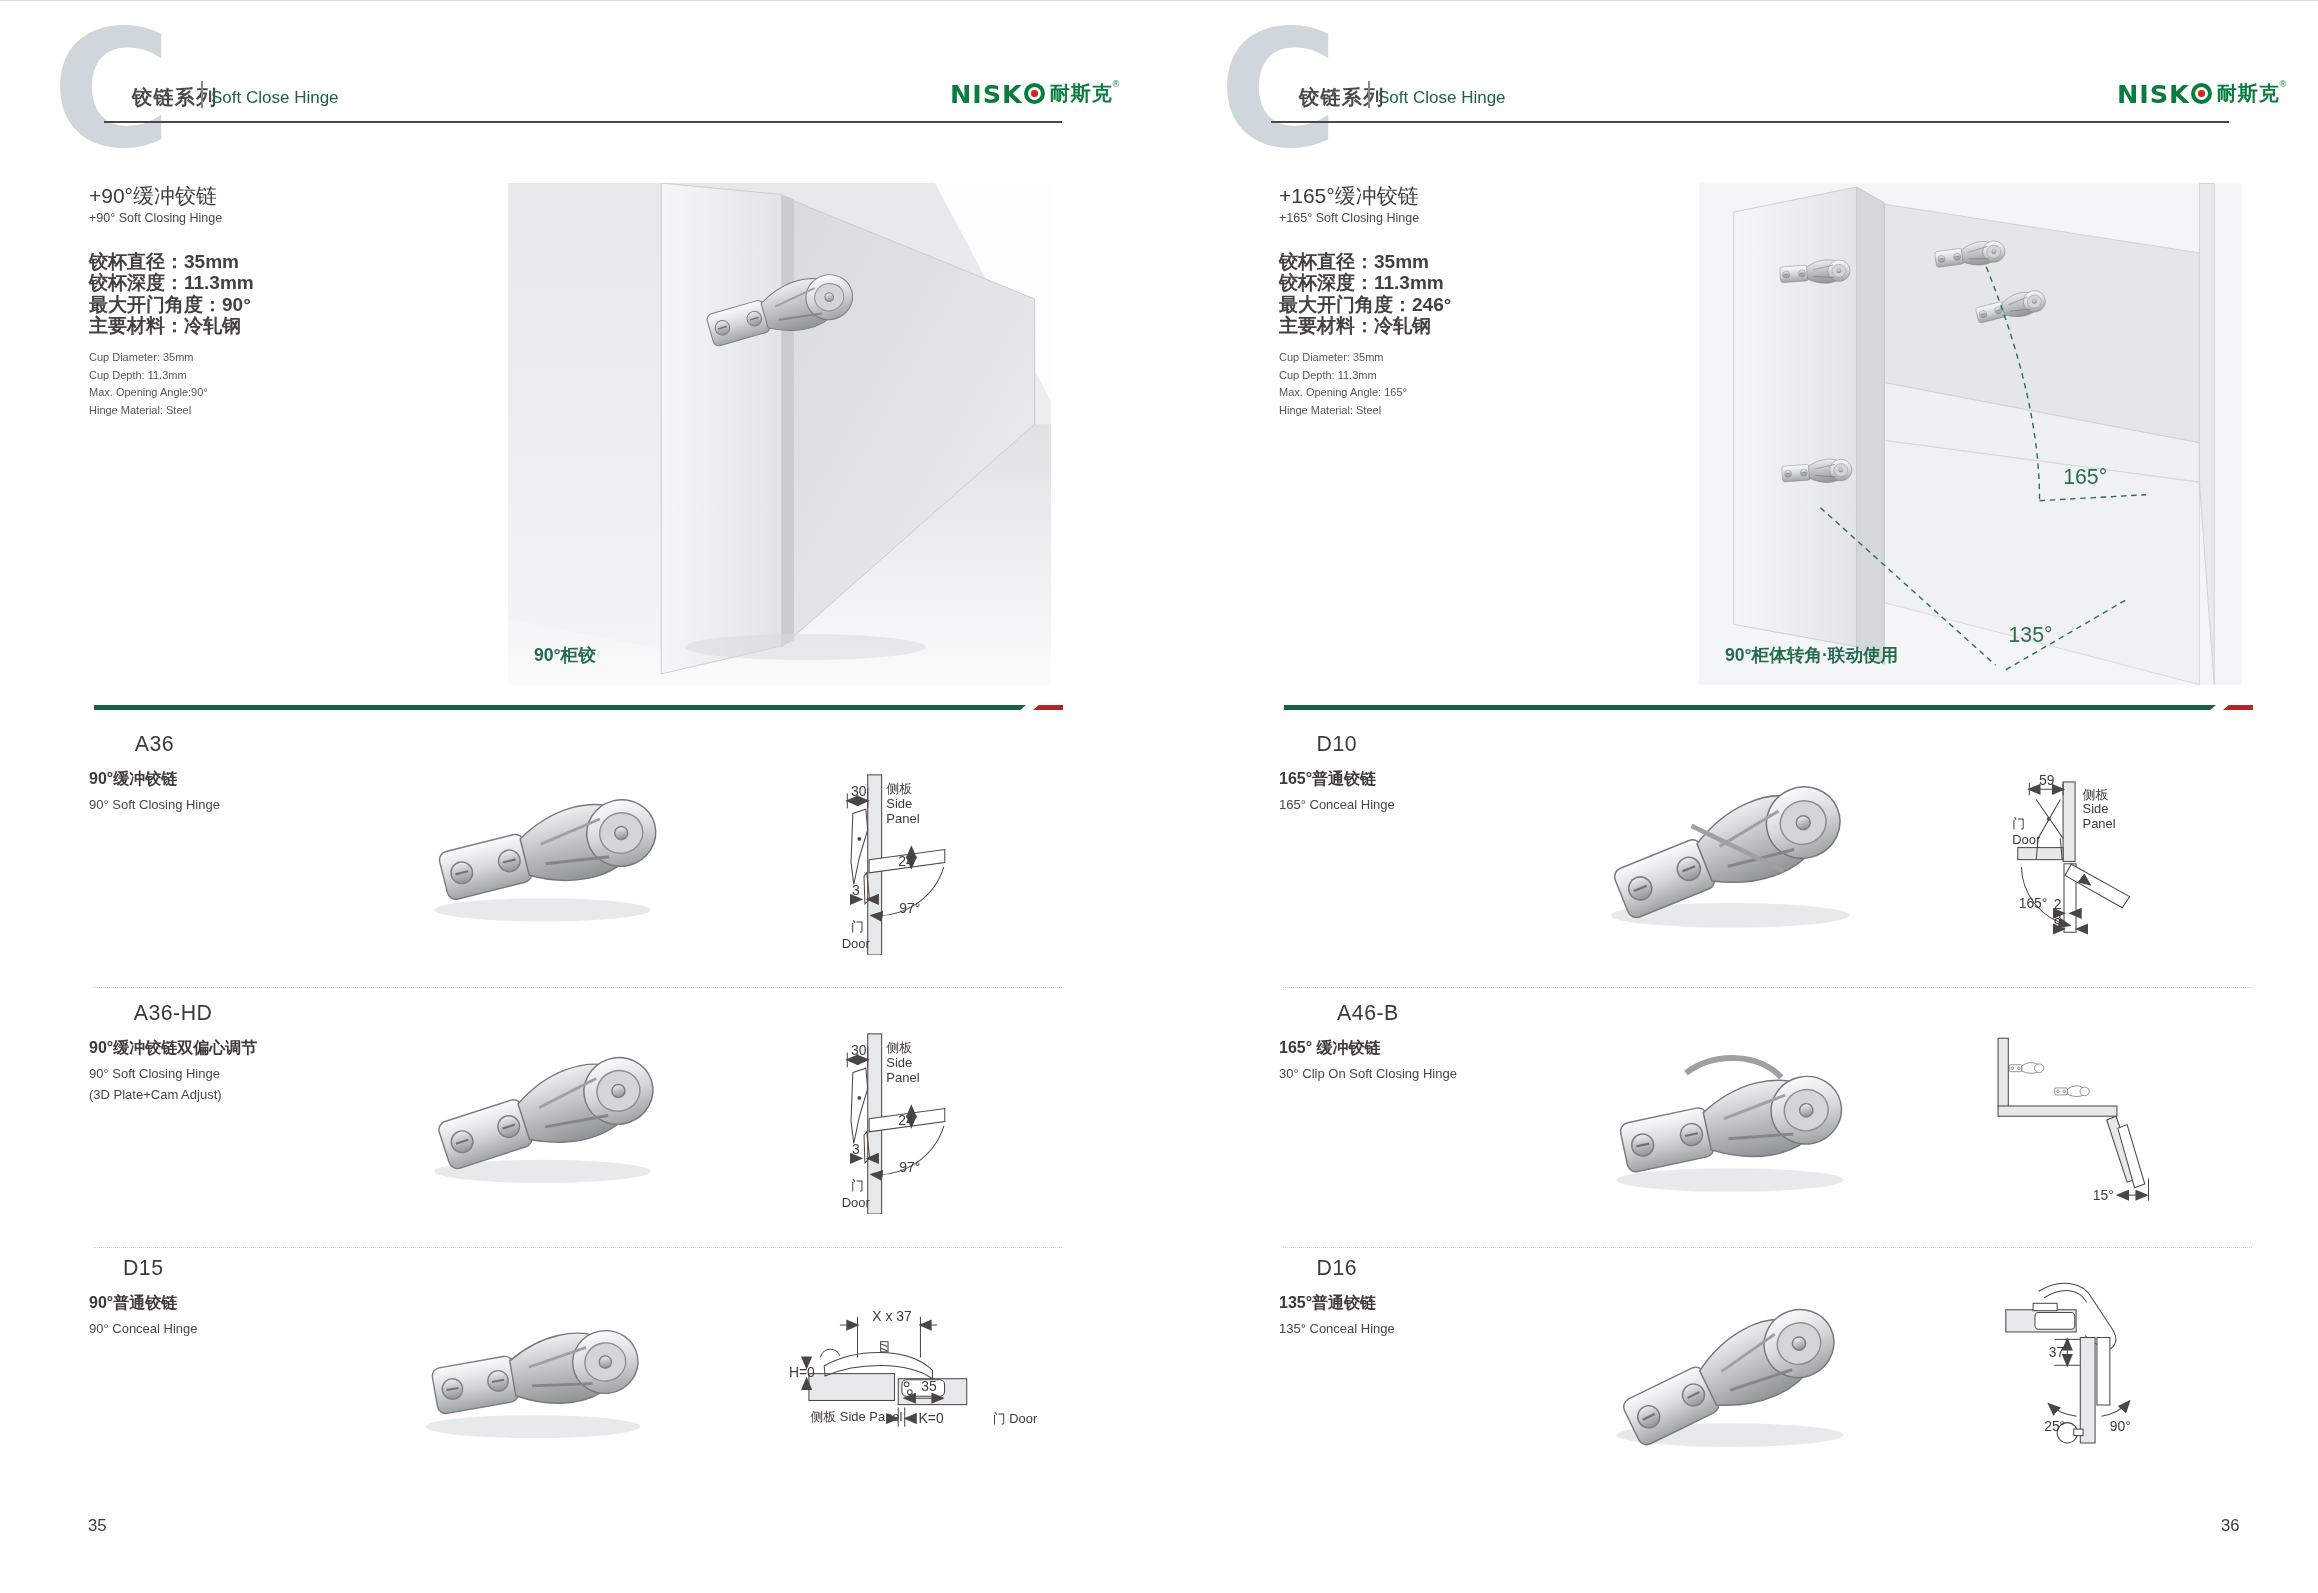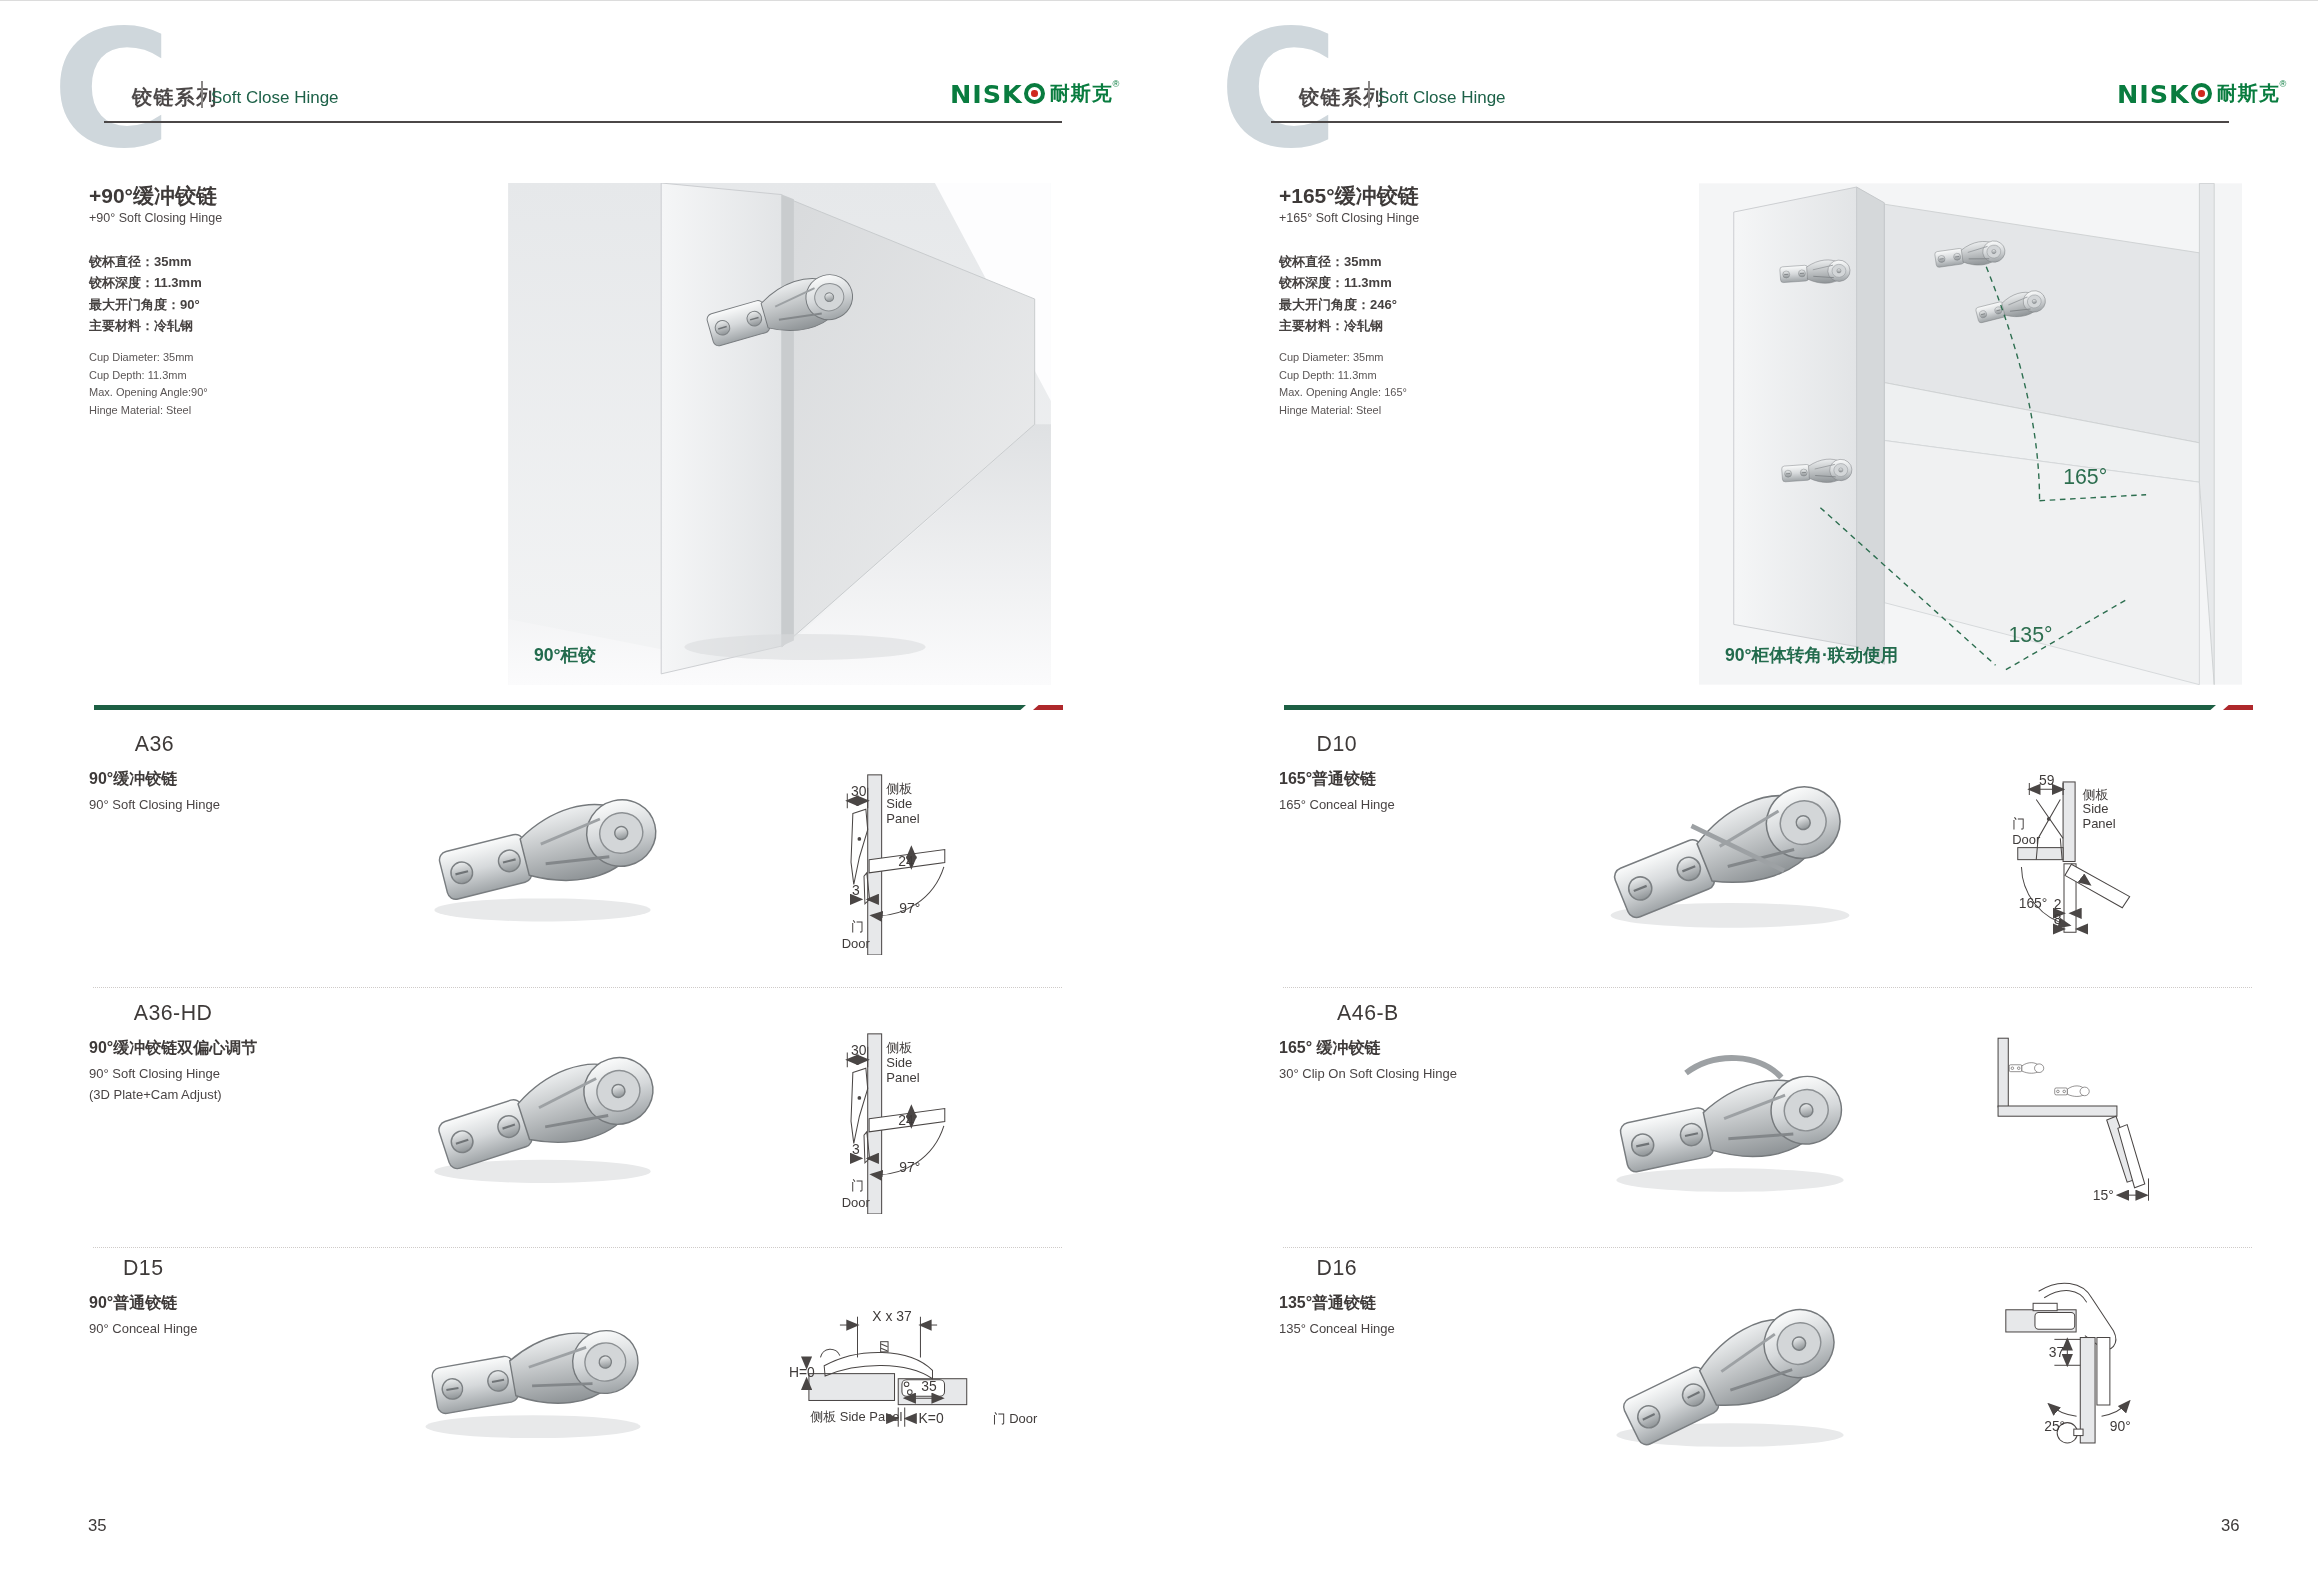--- a/index.html
+++ b/index.html
@@ -19,23 +19,23 @@
   .hdr-rule{position:absolute;left:104px;top:120px;width:958px;height:2.3px;background:#4b4747;}
   .logo{position:absolute;left:950px;top:78px;height:29px;display:flex;align-items:center;color:#097c3f;}
   .logo-latin{font-size:25.5px;font-weight:800;letter-spacing:0.9px;font-family:"DejaVu Sans",sans-serif;}
   .logo-o{width:21.3px;height:21.3px;border:4.6px solid #097c3f;border-radius:50%;box-sizing:border-box;
           display:flex;align-items:center;justify-content:center;margin-left:1.4px;}
   .logo-dot{width:6.5px;height:6.5px;background:#d0281f;border-radius:50%;}
   .logo-cn{font-size:20px;font-weight:800;margin-left:4.6px;letter-spacing:0.9px;}
   .logo-reg{font-size:9.3px;align-self:flex-start;margin-top:0;}
 
   
-  .hero-title-zh{position:absolute;left:calc(89px + var(--ox));top:181px;font-size:21px;font-weight:700;color:#3e3a39;}
+  .hero-title-zh{position:absolute;left:calc(89px + var(--ox));top:181px;font-size:21px;font-weight:400;color:#3e3a39;}
   .hero-title-en{position:absolute;left:calc(89px + var(--ox));top:210px;font-size:12.5px;color:#4c4747;}
-  .hero-specs-zh{position:absolute;left:calc(89px + var(--ox));top:250px;font-size:13px;font-weight:600;
+  .hero-specs-zh{position:absolute;left:calc(89px + var(--ox));top:250px;font-size:19px;font-weight:600;
                  line-height:21.3px;color:#454140;}
   .hero-specs-en{position:absolute;left:calc(89px + var(--ox));top:348px;font-size:11px;line-height:17.6px;color:#5a5555;}
   .hero-photo{position:absolute;top:182px;width:543px;height:502px;overflow:hidden;}
   .page--left  .hero-photo{left:508px;}
   .page--right .hero-photo{left:532px;width:543px;}
   .hero-photo svg{position:absolute;left:0;top:0;}
   .hero-caption{position:absolute;left:26px;bottom:18.5px;font-size:17.6px;color:#226b4d;font-weight:600;margin-top:39px;}
 
   
   .rule{position:absolute;top:704px;left:calc(94px + var(--ox));width:969px;height:5.1px;}

